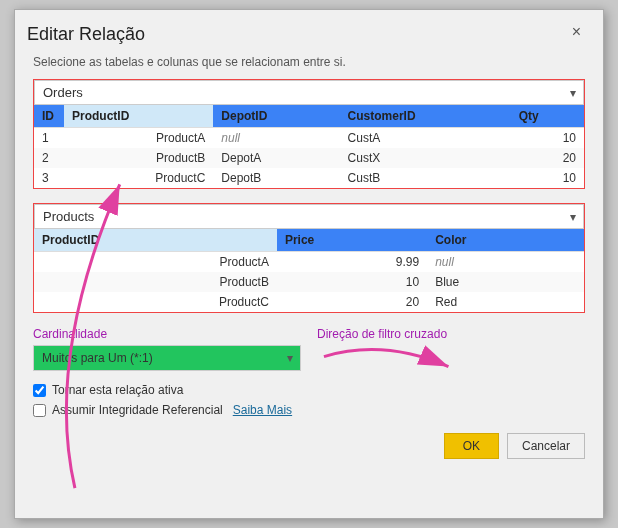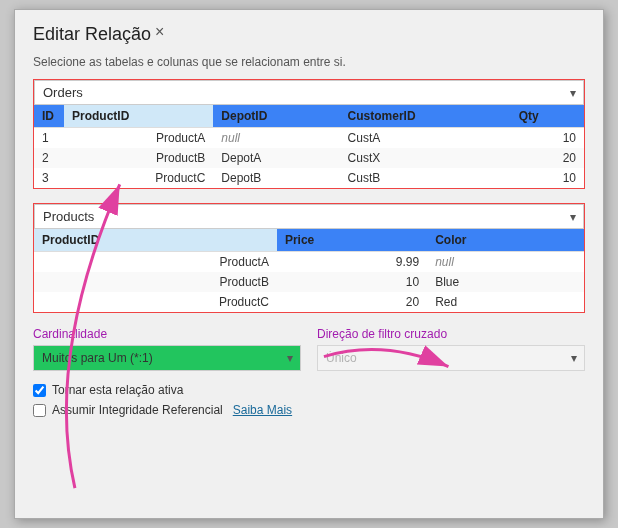--- a/index.html
+++ b/index.html
@@ -17,22 +17,23 @@
       background: #f0f0f0;
       width: 590px;
       min-height: 510px;
       border: 1px solid #aaa;
       box-shadow: 2px 2px 10px rgba(0,0,0,0.3);
       position: relative;
       padding: 0;
     }
     .dialog-header {
       background: #f0f0f0;
-      padding: 14px 18px 6px 18px;
-      display: flex;
+      padding: 14px 18px 6px 12px;
+      display: flex;
+      justify-content: space-between;
       align-items: flex-start;
     }
     .dialog-title {
       font-size: 18px;
       font-weight: 400;
       color: #222;
       margin-bottom: 4px;
     }
     .close-btn {
       font-size: 16px;
@@ -305,38 +306,39 @@
 
     <div class="section-row">
       <div class="section-col">
         <div class="section-label">Cardinalidade</div>
         <div class="section-select-wrapper">
           <select class="section-select"><option selected="">Muitos para Um (*:1)</option><option>Um para Um (1:1)</option><option>Um para Muitos (1:*)</option></select>
         </div>
       </div>
       <div class="section-col">
         <div class="section-label">Direção de filtro cruzado</div>
-        <div class="section-select-wrapper">
-          <select class="section-select disabled" disabled=""><option selected="">Único</option><option>Ambos</option></select>
-        </div>
       </div>
     </div>
 
     <div class="checkbox-row">
       <input type="checkbox" id="chk-active" checked="" style="">
       <label for="chk-active">Tornar esta relação ativa</label>
     </div>
     <div class="checkbox-row">
       <input type="checkbox" id="chk-ref" style="">
       <label for="chk-ref">Assumir Integridade Referencial</label>
       <span class="saiba-mais">Saiba Mais</span>
     </div>
 
   </div>
 
+  <div class="dialog-footer">
+    <button class="btn-ok">OK</button>
+    <button class="btn-cancel">Cancelar</button>
+  </div>
 
   <svg class="arrow-svg" viewBox="0 0 590 510" xmlns="http://www.w3.org/2000/svg">
 
     <defs>
       <marker id="arrowhead1" markerWidth="10" markerHeight="7" refX="10" refY="3.5" orient="auto">
         <polygon points="0 0, 10 3.5, 0 7" fill="#e040a0"></polygon>
       </marker>
       <marker id="arrowhead2" markerWidth="10" markerHeight="7" refX="10" refY="3.5" orient="auto">
         <polygon points="0 0, 10 3.5, 0 7" fill="#e040a0"></polygon>
       </marker>

